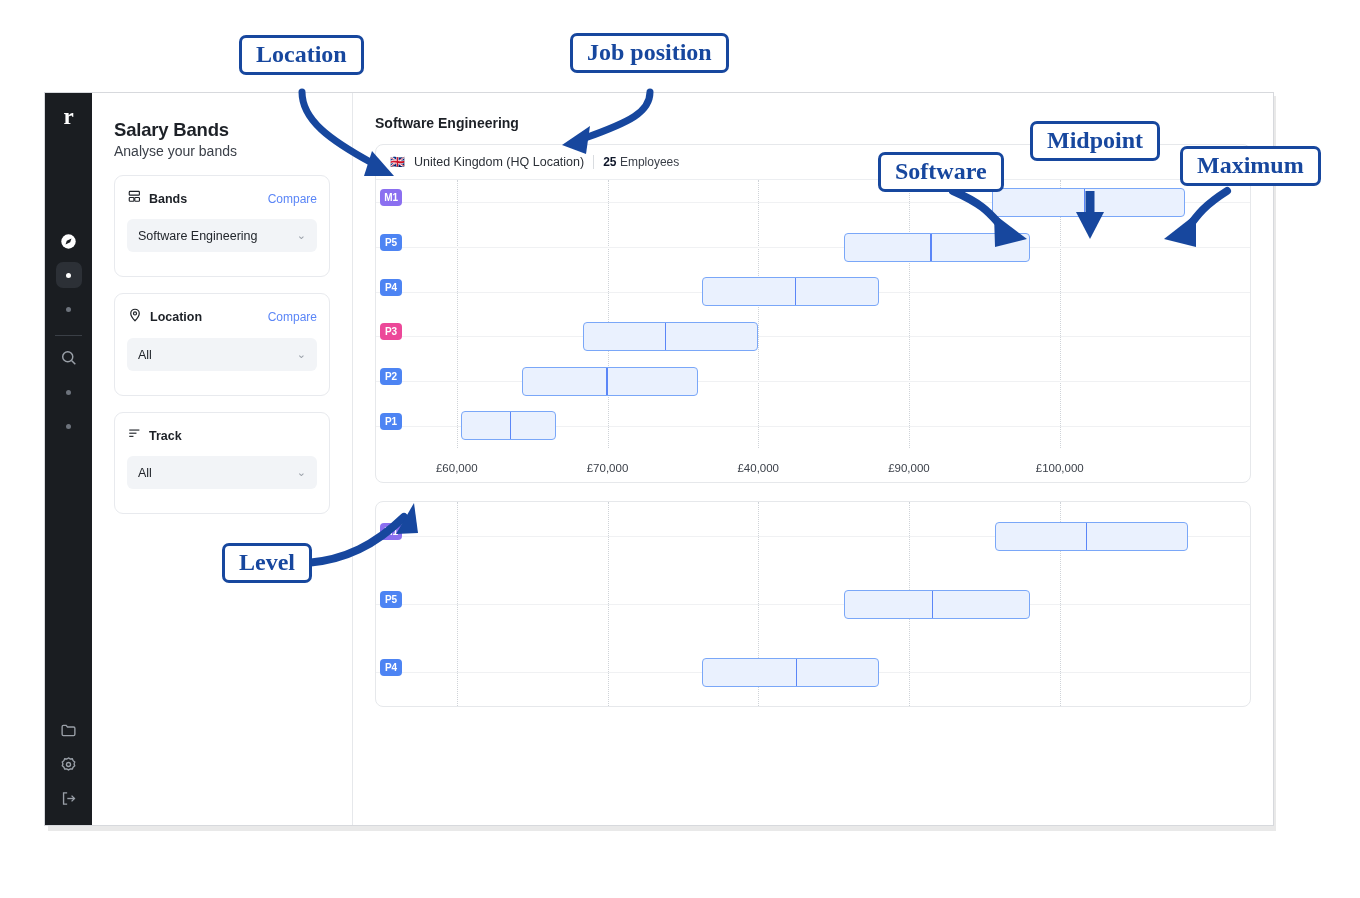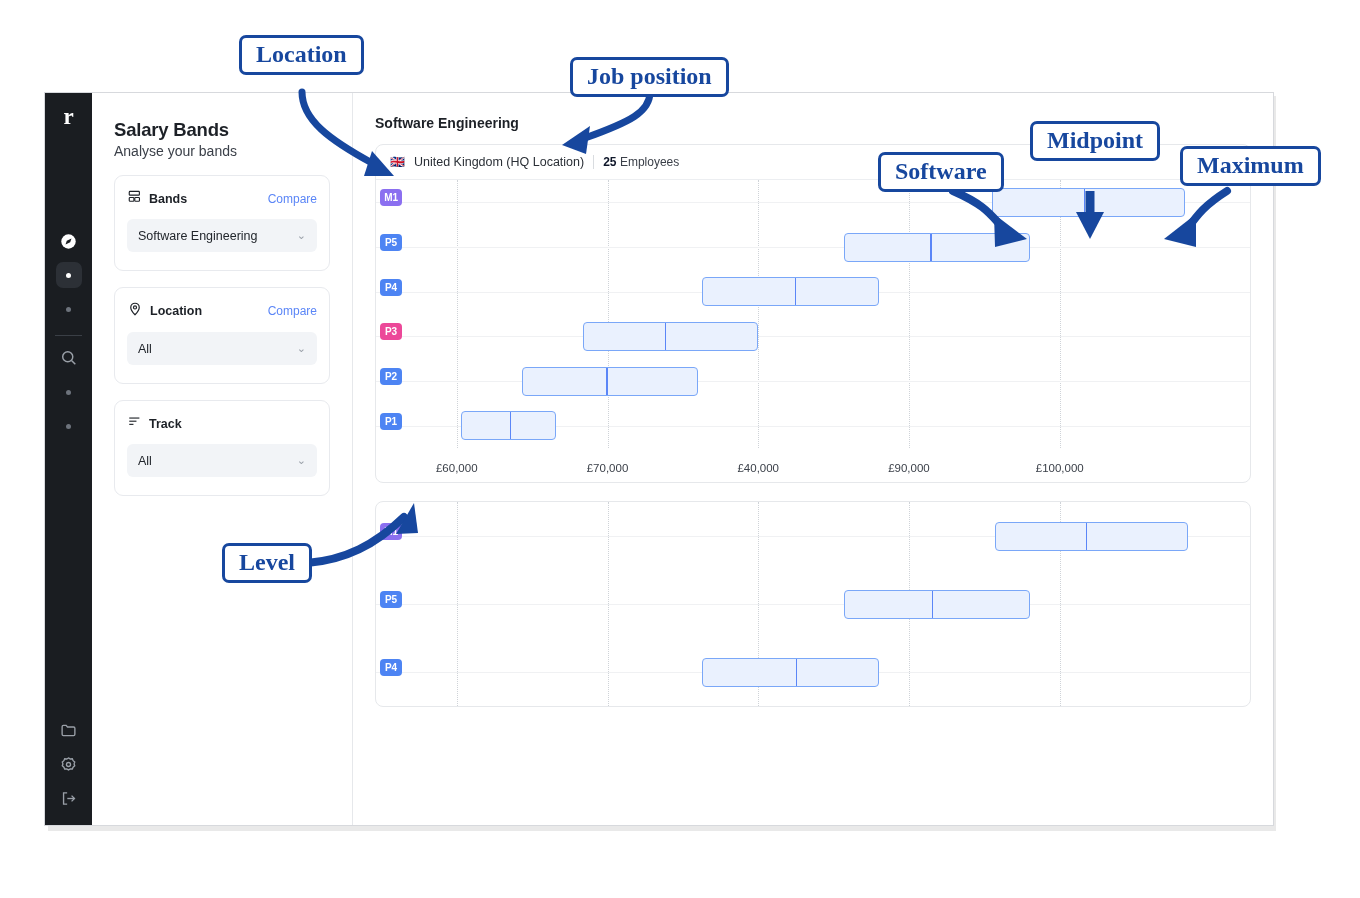--- a/index.html
+++ b/index.html
@@ -89,21 +89,21 @@
   }
   .panel-sub {
     font-size: 14px;
     color: #3b4049;
     margin-top: 2px;
   }
   .card {
     margin-top: 16px;
     border: 1px solid #e8eaee;
     border-radius: 9px;
-    padding: 13px 12px 18px 12px;
+    padding: 13px 12px 24px 12px;
     box-sizing: border-box;
   }
   .card-head {
     display: flex;
     align-items: center;
     justify-content: space-between;
     margin-bottom: 11px;
   }
   .card-head-left { display: flex; align-items: center; gap: 7px; }
   .card-label {
@@ -453,19 +453,19 @@
       <path d="M1090,191 L1090,216" stroke="#17479e" stroke-width="9" fill="none" stroke-linecap="butt"></path>
       <path d="M1076,212 L1104,212 L1090,239 Z"></path>
       <path d="M1227,191 C1205,205 1198,214 1188,228" stroke="#17479e" stroke-width="8" fill="none" stroke-linecap="round"></path>
       <path d="M1196,214 L1164,239 L1196,247 Z"></path>
       <path d="M307,563 C345,560 375,545 404,517" stroke="#17479e" stroke-width="8" fill="none" stroke-linecap="round"></path>
       <path d="M396,534 L414,503 L418,533 Z"></path>
     </g>
   </svg>
 
   <div class="anno" style="left:239px;top:35px;">Location</div>
-  <div class="anno" style="left:570px;top:33px;margin-top:24px;">Job position</div>
+  <div class="anno" style="left:570px;top:33px;">Job position</div>
   <div class="anno" style="left:878px;top:152px;">Software</div>
   <div class="anno" style="left:1030px;top:121px;">Midpoint</div>
   <div class="anno" style="left:1180px;top:146px;">Maximum</div>
   <div class="anno" style="left:222px;top:543px;">Level</div>
 
 </div>
 
 </body></html>

